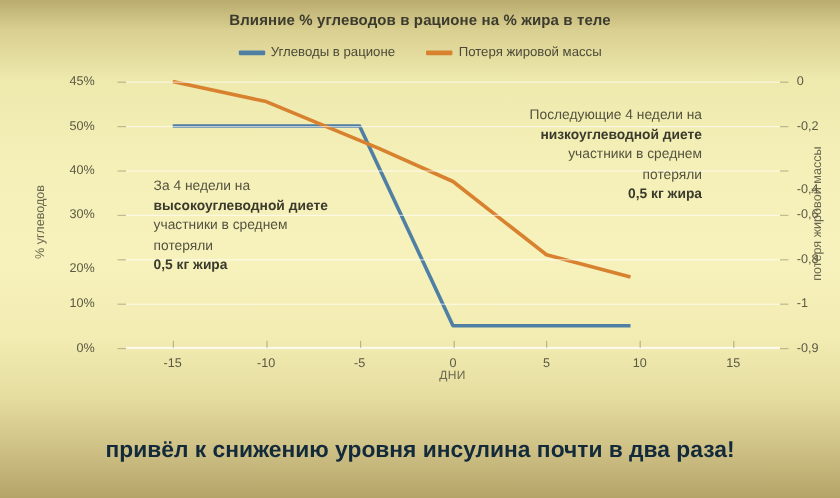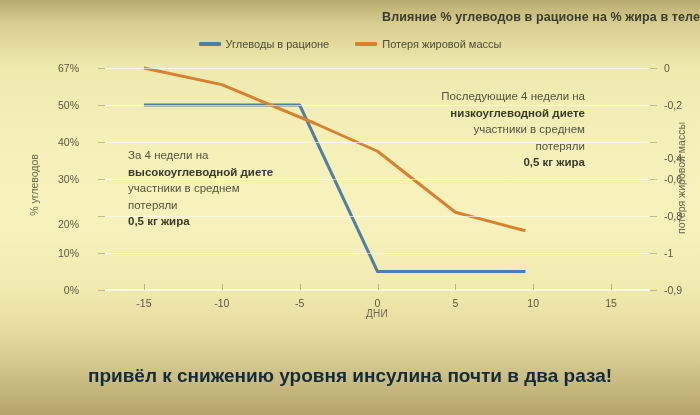--- a/index.html
+++ b/index.html
@@ -8,21 +8,21 @@
     font-family:"Liberation Sans","DejaVu Sans",sans-serif;
     background:linear-gradient(180deg,
       #b9ab6e 0%, #d9cf90 6%, #eee9ad 16%,
       #f5f0b8 34%, #f7f2bc 52%, #f2ecb2 68%,
       #e5dc9f 80%, #cfc186 90%, #b5a468 100%);
     position:relative;
   }
   #stage{position:absolute;left:0;top:0;width:700px;height:415px;}
 
   .title{
-    position:absolute;left:0;top:10px;width:700px;text-align:right;
+    position:absolute;left:0;top:10px;width:700px;text-align:center;
     font-size:12.5px;font-weight:bold;color:#3b3b2e;letter-spacing:.1px;
   }
 
   .legend{
     position:absolute;left:0;top:38px;width:700px;
     display:flex;justify-content:center;align-items:center;gap:26px;
     font-size:11px;color:#4b4a38;
   }
   .lg-item{display:flex;align-items:center;gap:5px;}
   .lg-swatch{display:block;width:22px;height:3.5px;border-radius:1px;}
@@ -139,21 +139,21 @@
       <div class="tick-left" style="top: 111px; left: -7px;"></div>
       <div class="ylab-left" style="top: 111px;">30%</div>
       <div class="gridline" style="top: 74px;"></div>
       <div class="tick-left" style="top: 74px; left: -7px;"></div>
       <div class="ylab-left" style="top: 74px;">40%</div>
       <div class="gridline" style="top: 37px;"></div>
       <div class="tick-left" style="top: 37px; left: -7px;"></div>
       <div class="ylab-left" style="top: 37px;">50%</div>
       <div class="gridline" style="top: 0px;"></div>
       <div class="tick-left" style="top: 0px; left: -7px;"></div>
-      <div class="ylab-left" style="top: 0px;">67%</div>
+      <div class="ylab-left" style="top: 0px;">45%</div>
       <div class="tick-right" style="top: 0px; left: 545px;"></div>
       <div class="ylab-right" style="top: 0px;">0</div>
       <div class="tick-right" style="top: 37px; left: 545px;"></div>
       <div class="ylab-right" style="top: 37px;">-0,2</div>
       <div class="tick-right" style="top: 74px; left: 545px;"></div>
       <div class="ylab-right" style="top: 90px;">-0,4</div>
       <div class="tick-right" style="top: 111px; left: 545px;"></div>
       <div class="ylab-right" style="top: 111px;">-0,6</div>
       <div class="tick-right" style="top: 148px; left: 545px;"></div>
       <div class="ylab-right" style="top: 148px;">-0,8</div>

